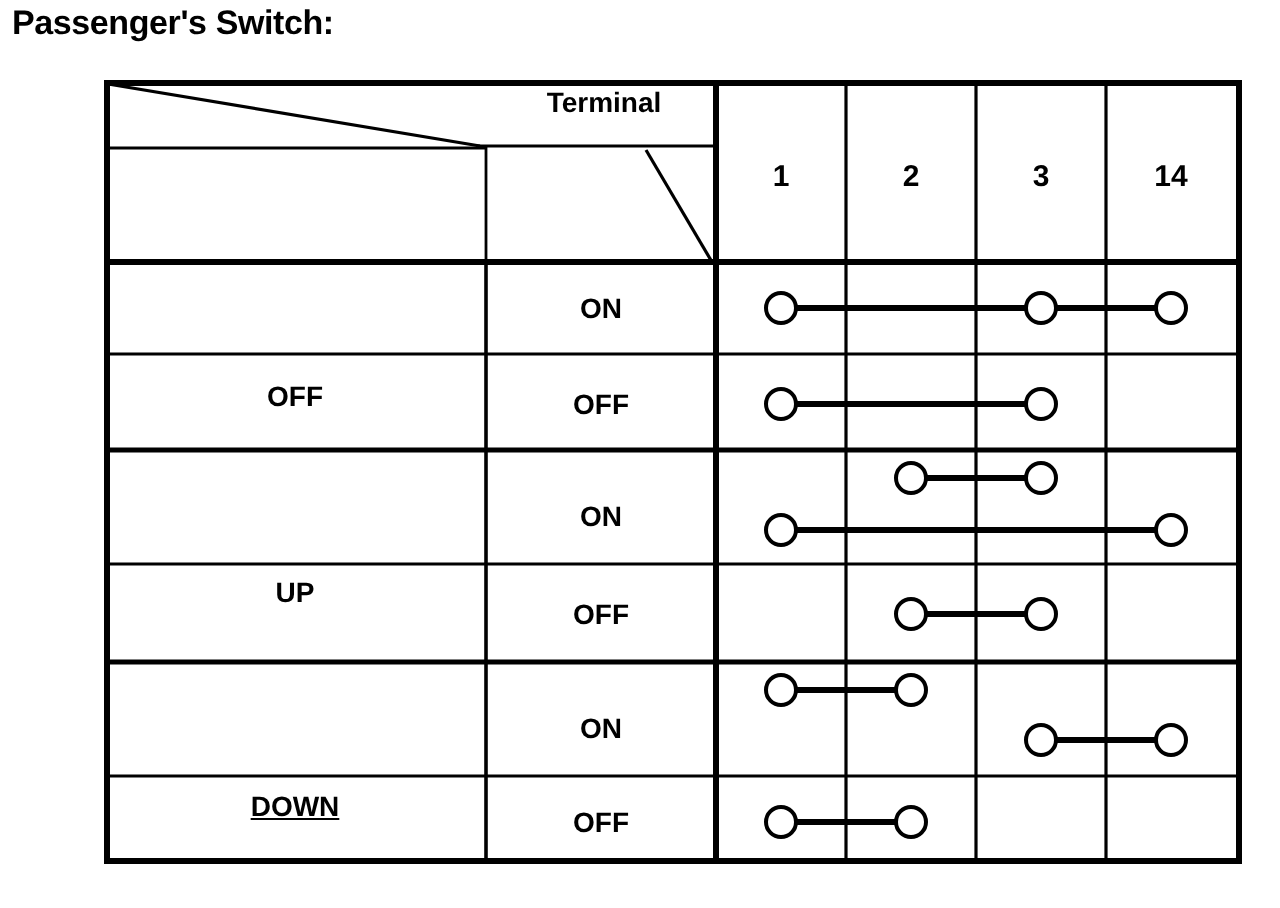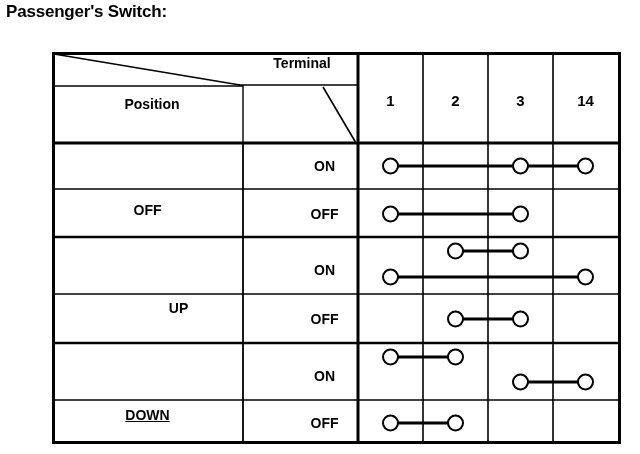--- a/index.html
+++ b/index.html
@@ -25,21 +25,21 @@
     font-size: 17px;
     font-weight: bold;
     letter-spacing: -0.2px;
     white-space: nowrap;
   }
 
   
   #switch-table {
     position: absolute;
     left: 52px;
-    top: 52px;
+    top: 40px;
     width: 545px;   
     height: 392px;  
   }
   #table-svg {
     position: absolute;
     left: 0;
     top: 0;
     width: 569px;
     height: 392px;
     overflow: visible;
@@ -79,21 +79,20 @@
   }
 
   
   .ms-label {
     position: absolute;
     left: 191px;
     width: 115px;
     text-align: center;
     font-size: 14px;
     font-weight: bold;
-    padding-left: 24px;
   }
 
   
   .conn-line {
     stroke: #000000;
     stroke-width: 3;
     stroke-linecap: butt;
   }
   .conn-dot {
     fill: #ffffff;
@@ -152,33 +151,32 @@
         <circle cx="468.5" cy="330" r="7.5" class="conn-dot"></circle>
         <circle cx="533.5" cy="330" r="7.5" class="conn-dot"></circle>
         <line x1="338.5" y1="371" x2="403.5" y2="371" class="conn-line"></line>
         <circle cx="338.5" cy="371" r="7.5" class="conn-dot"></circle>
         <circle cx="403.5" cy="371" r="7.5" class="conn-dot"></circle>
       </g>
   </svg>
 
   <div class="hdr-label" id="hdr-terminal">Terminal</div>
 
-  <div class="hdr-label" id="hdr-position">Position</div>
 
 
   <div id="terminal-headers">
       <div class="term-num" style="left: 306px;">1</div>
       <div class="term-num" style="left: 371px;">2</div>
       <div class="term-num" style="left: 436px;">3</div>
       <div class="term-num" style="left: 501px;">14</div>
     </div>
 
   <div id="position-labels">
       <div class="pos-label" style="top: 150px;">OFF</div>
-      <div class="pos-label" style="top: 248px; margin-left: 31px;">UP</div>
+      <div class="pos-label" style="top: 248px;">UP</div>
       <div class="pos-label" style="top: 355px; text-decoration: underline;">DOWN</div>
     </div>
 
   <div id="mainswitch-labels">
       <div class="ms-label" style="top: 106px;">ON</div>
       <div class="ms-label" style="top: 154px;">OFF</div>
       <div class="ms-label" style="top: 210px;">ON</div>
       <div class="ms-label" style="top: 259px;">OFF</div>
       <div class="ms-label" style="top: 316px;">ON</div>
       <div class="ms-label" style="top: 363px;">OFF</div>

